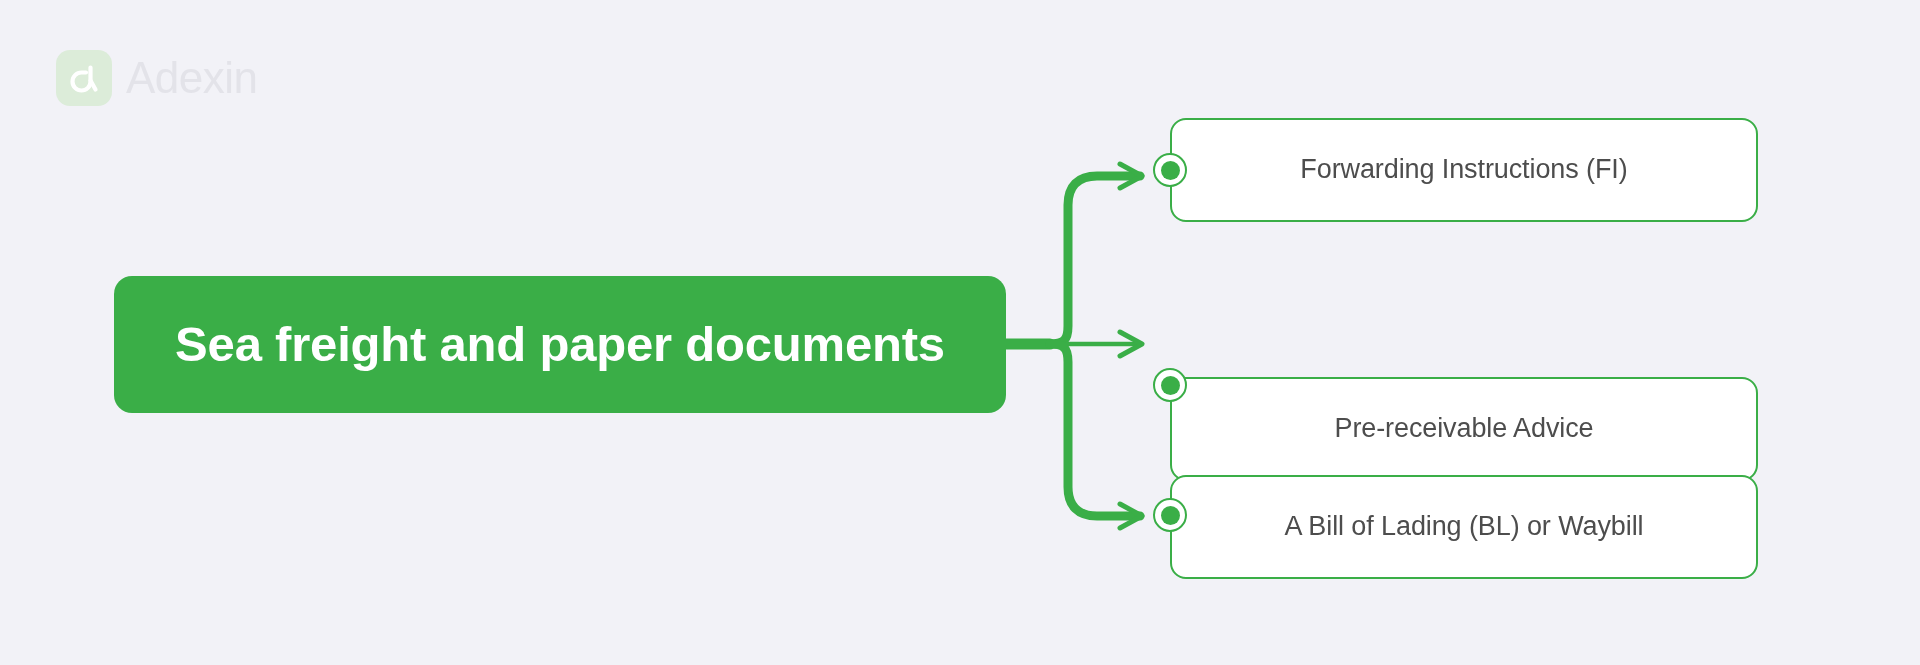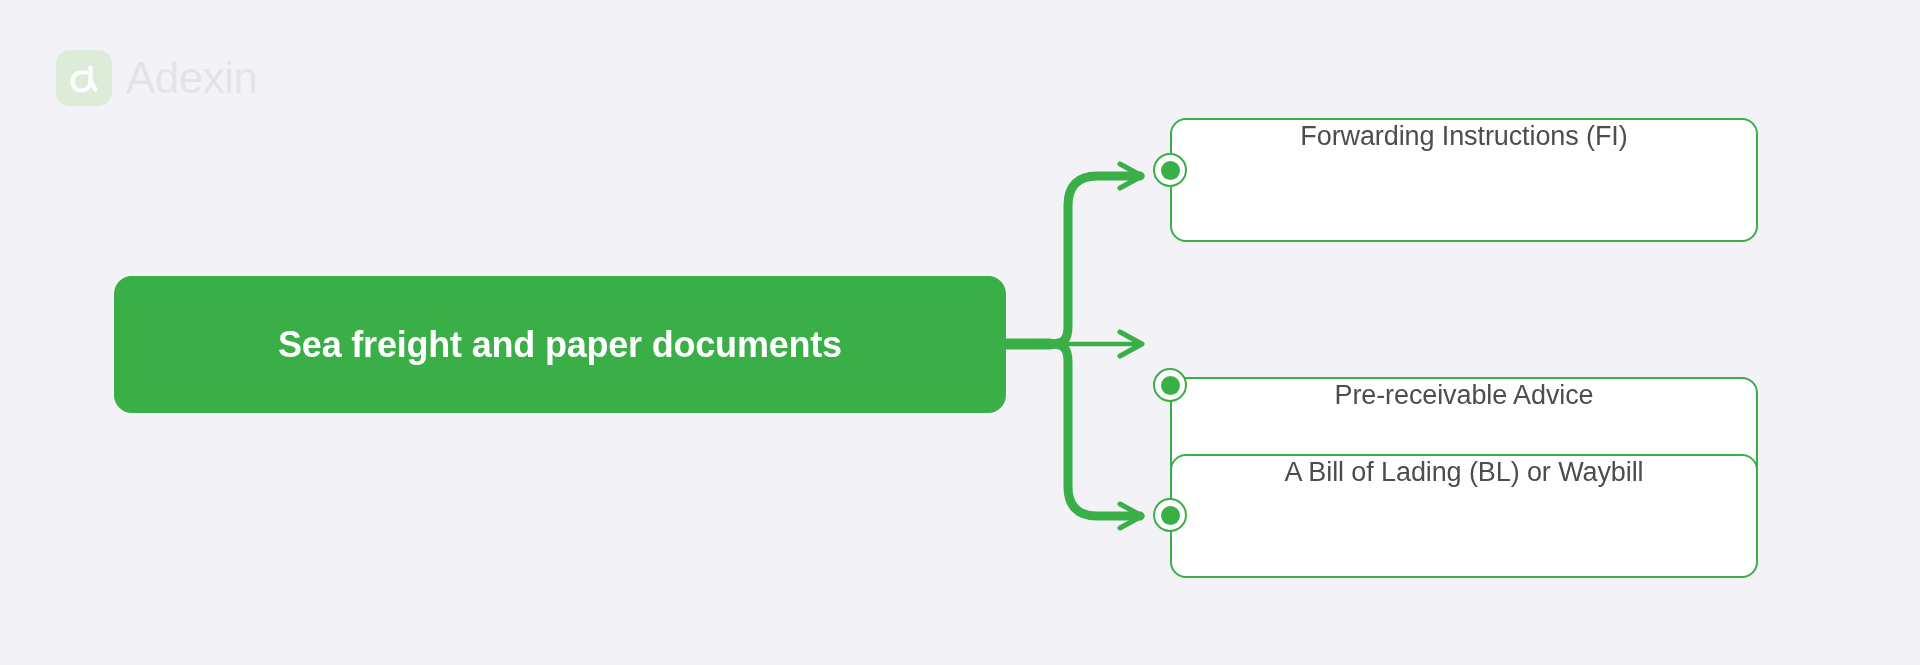--- a/index.html
+++ b/index.html
@@ -67,44 +67,44 @@
     height: 137px;
     background: #3aae47;
     border-radius: 18px;
     display: flex;
     align-items: center;
     justify-content: center;
     box-sizing: border-box;
   }
   .root-label {
     color: #ffffff;
-    font-size: 36px;
+    font-size: 49px;
     font-weight: 700;
     letter-spacing: -0.2px;
     text-align: center;
     line-height: 1.2;
   }
 
   
   .leaf-node {
     position: absolute;
     left: 1170px;
     width: 588px;
-    height: 124px;
+    height: 104px;
     background: #ffffff;
     border: 2px solid #3aae47;
     border-radius: 16px;
     display: flex;
-    align-items: flex-start;
+    align-items: center;
     justify-content: center;
     box-sizing: border-box;
   }
   .leaf-node.n0 { top: 118px; }
   .leaf-node.n1 { top: 333px; margin-top: 44px; }
-  .leaf-node.n2 { top: 454px; }
+  .leaf-node.n2 { top: 475px; }
 
   .leaf-label {
     color: #4d4d4d;
     font-size: 27px;
     font-weight: 400;
     letter-spacing: -0.1px;
     text-align: center;
     line-height: 1.25;
   }
 

